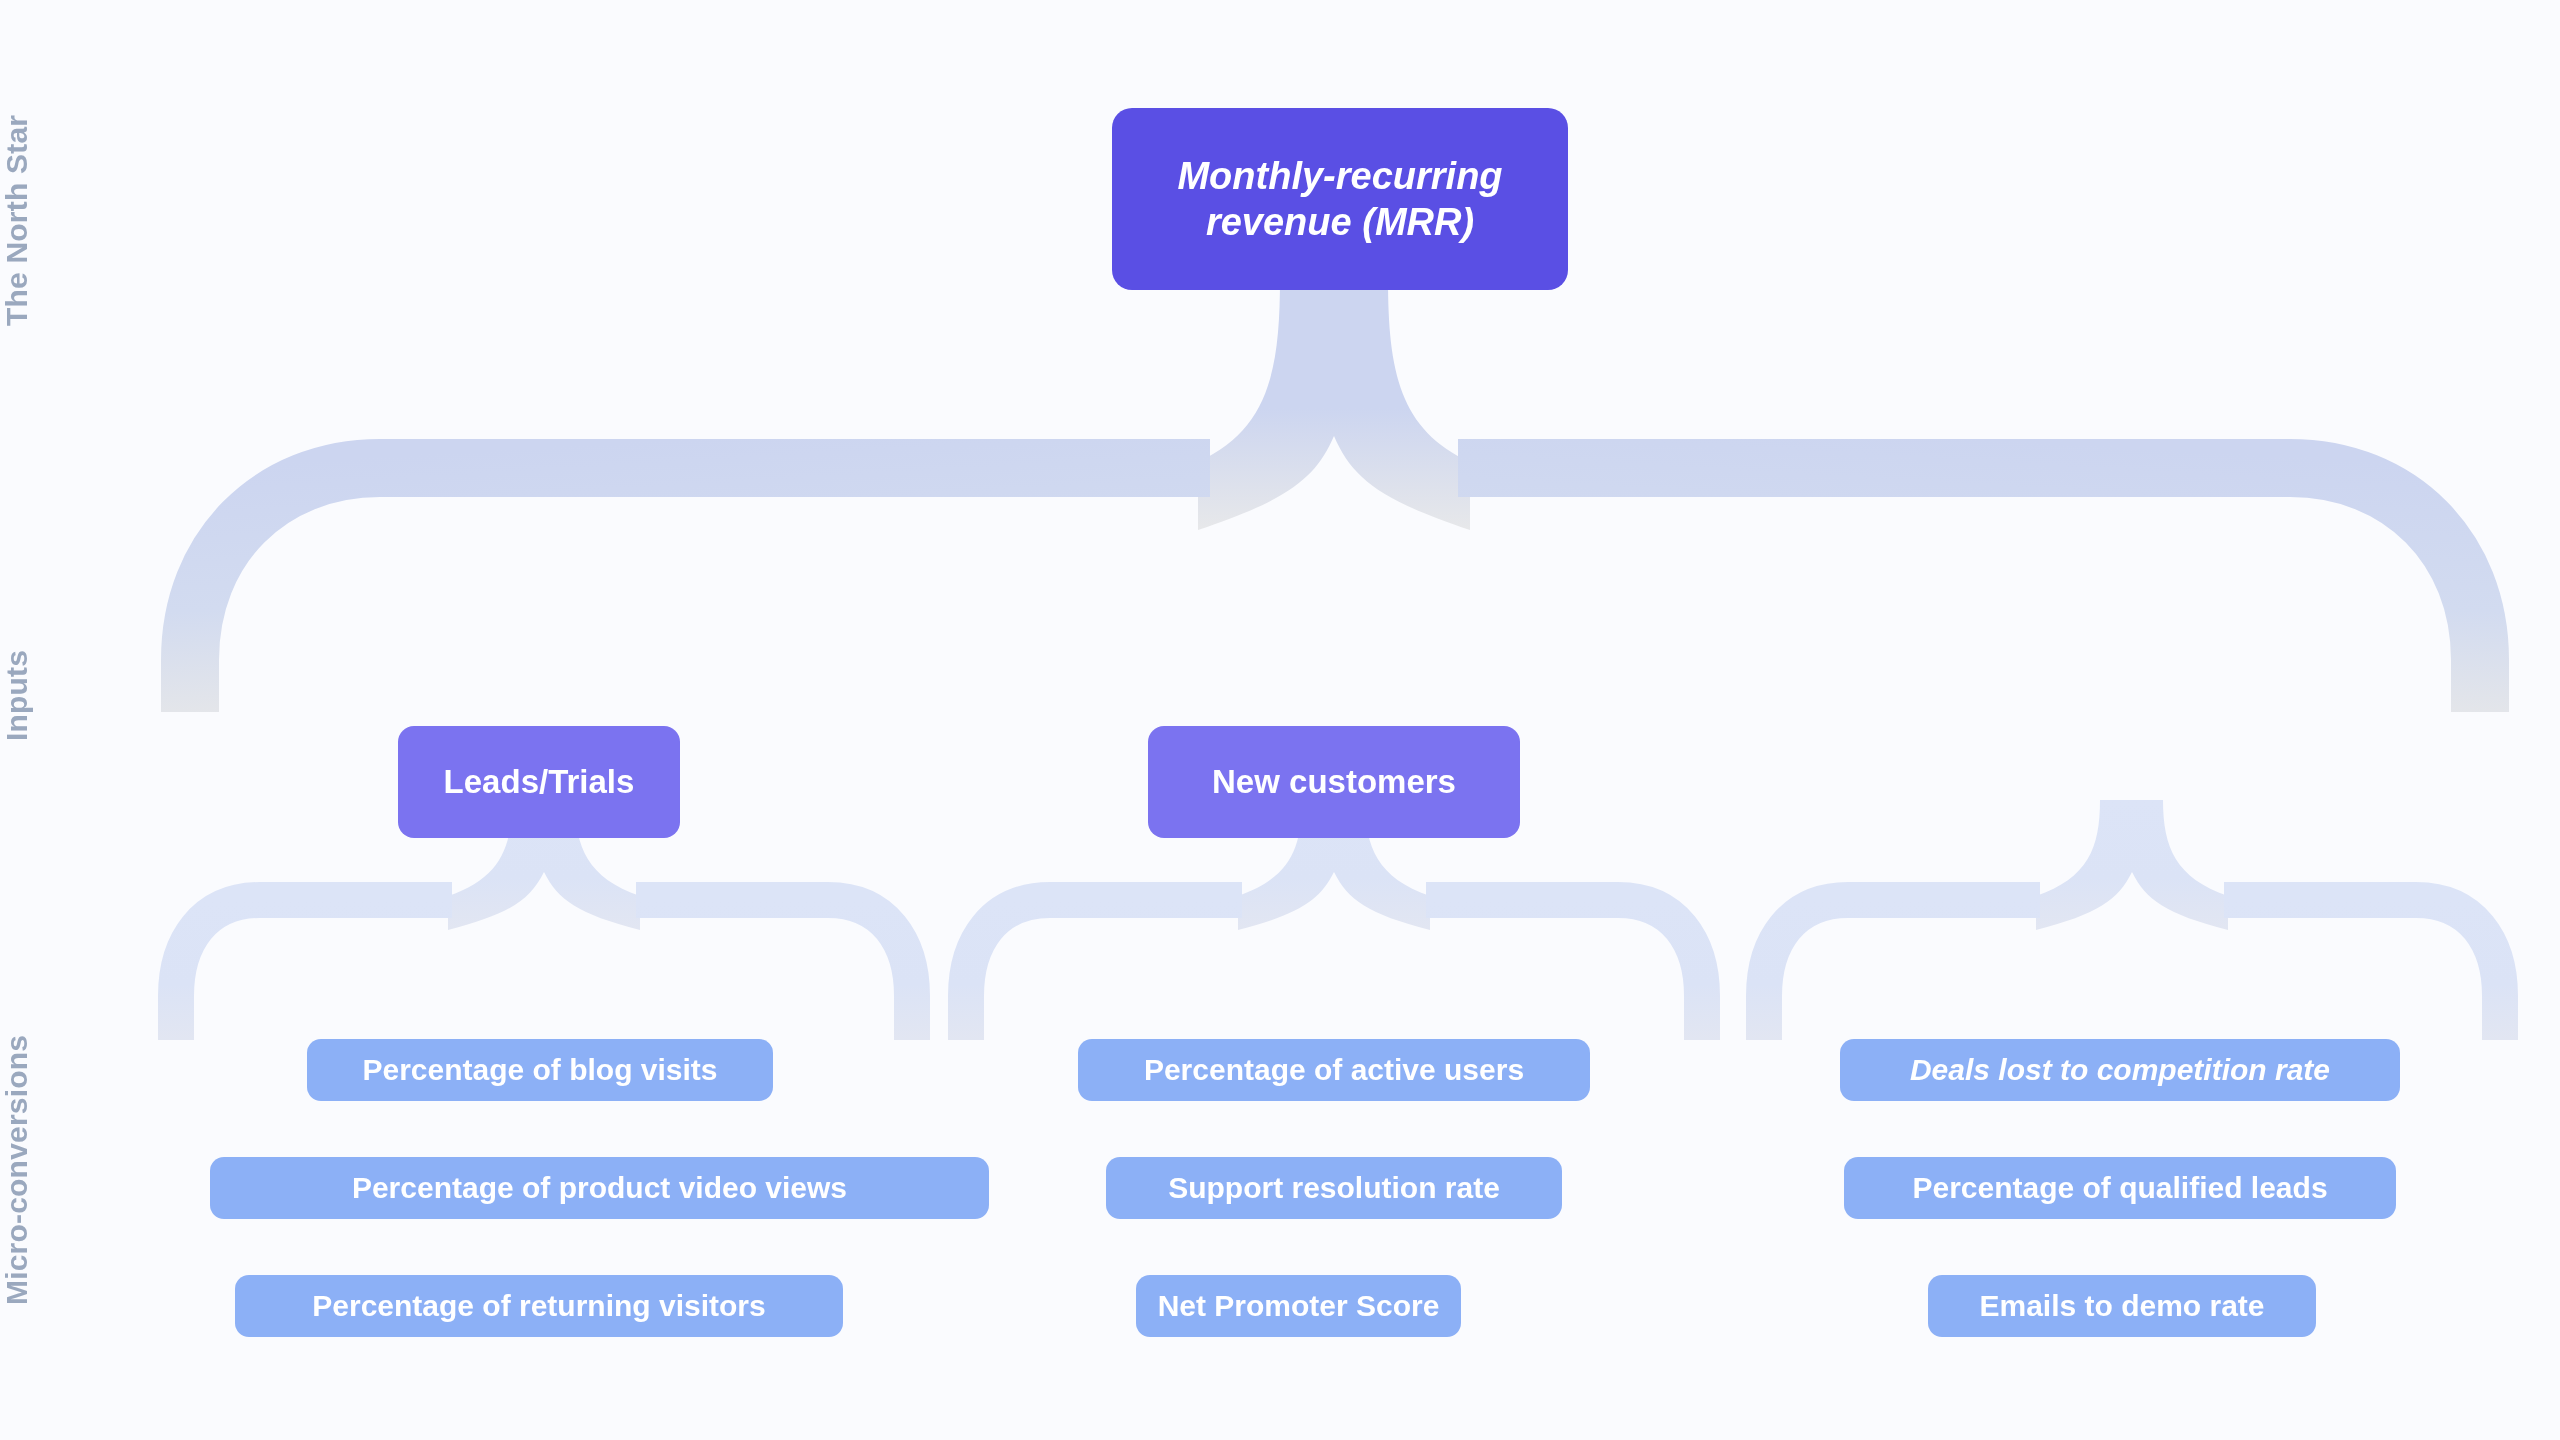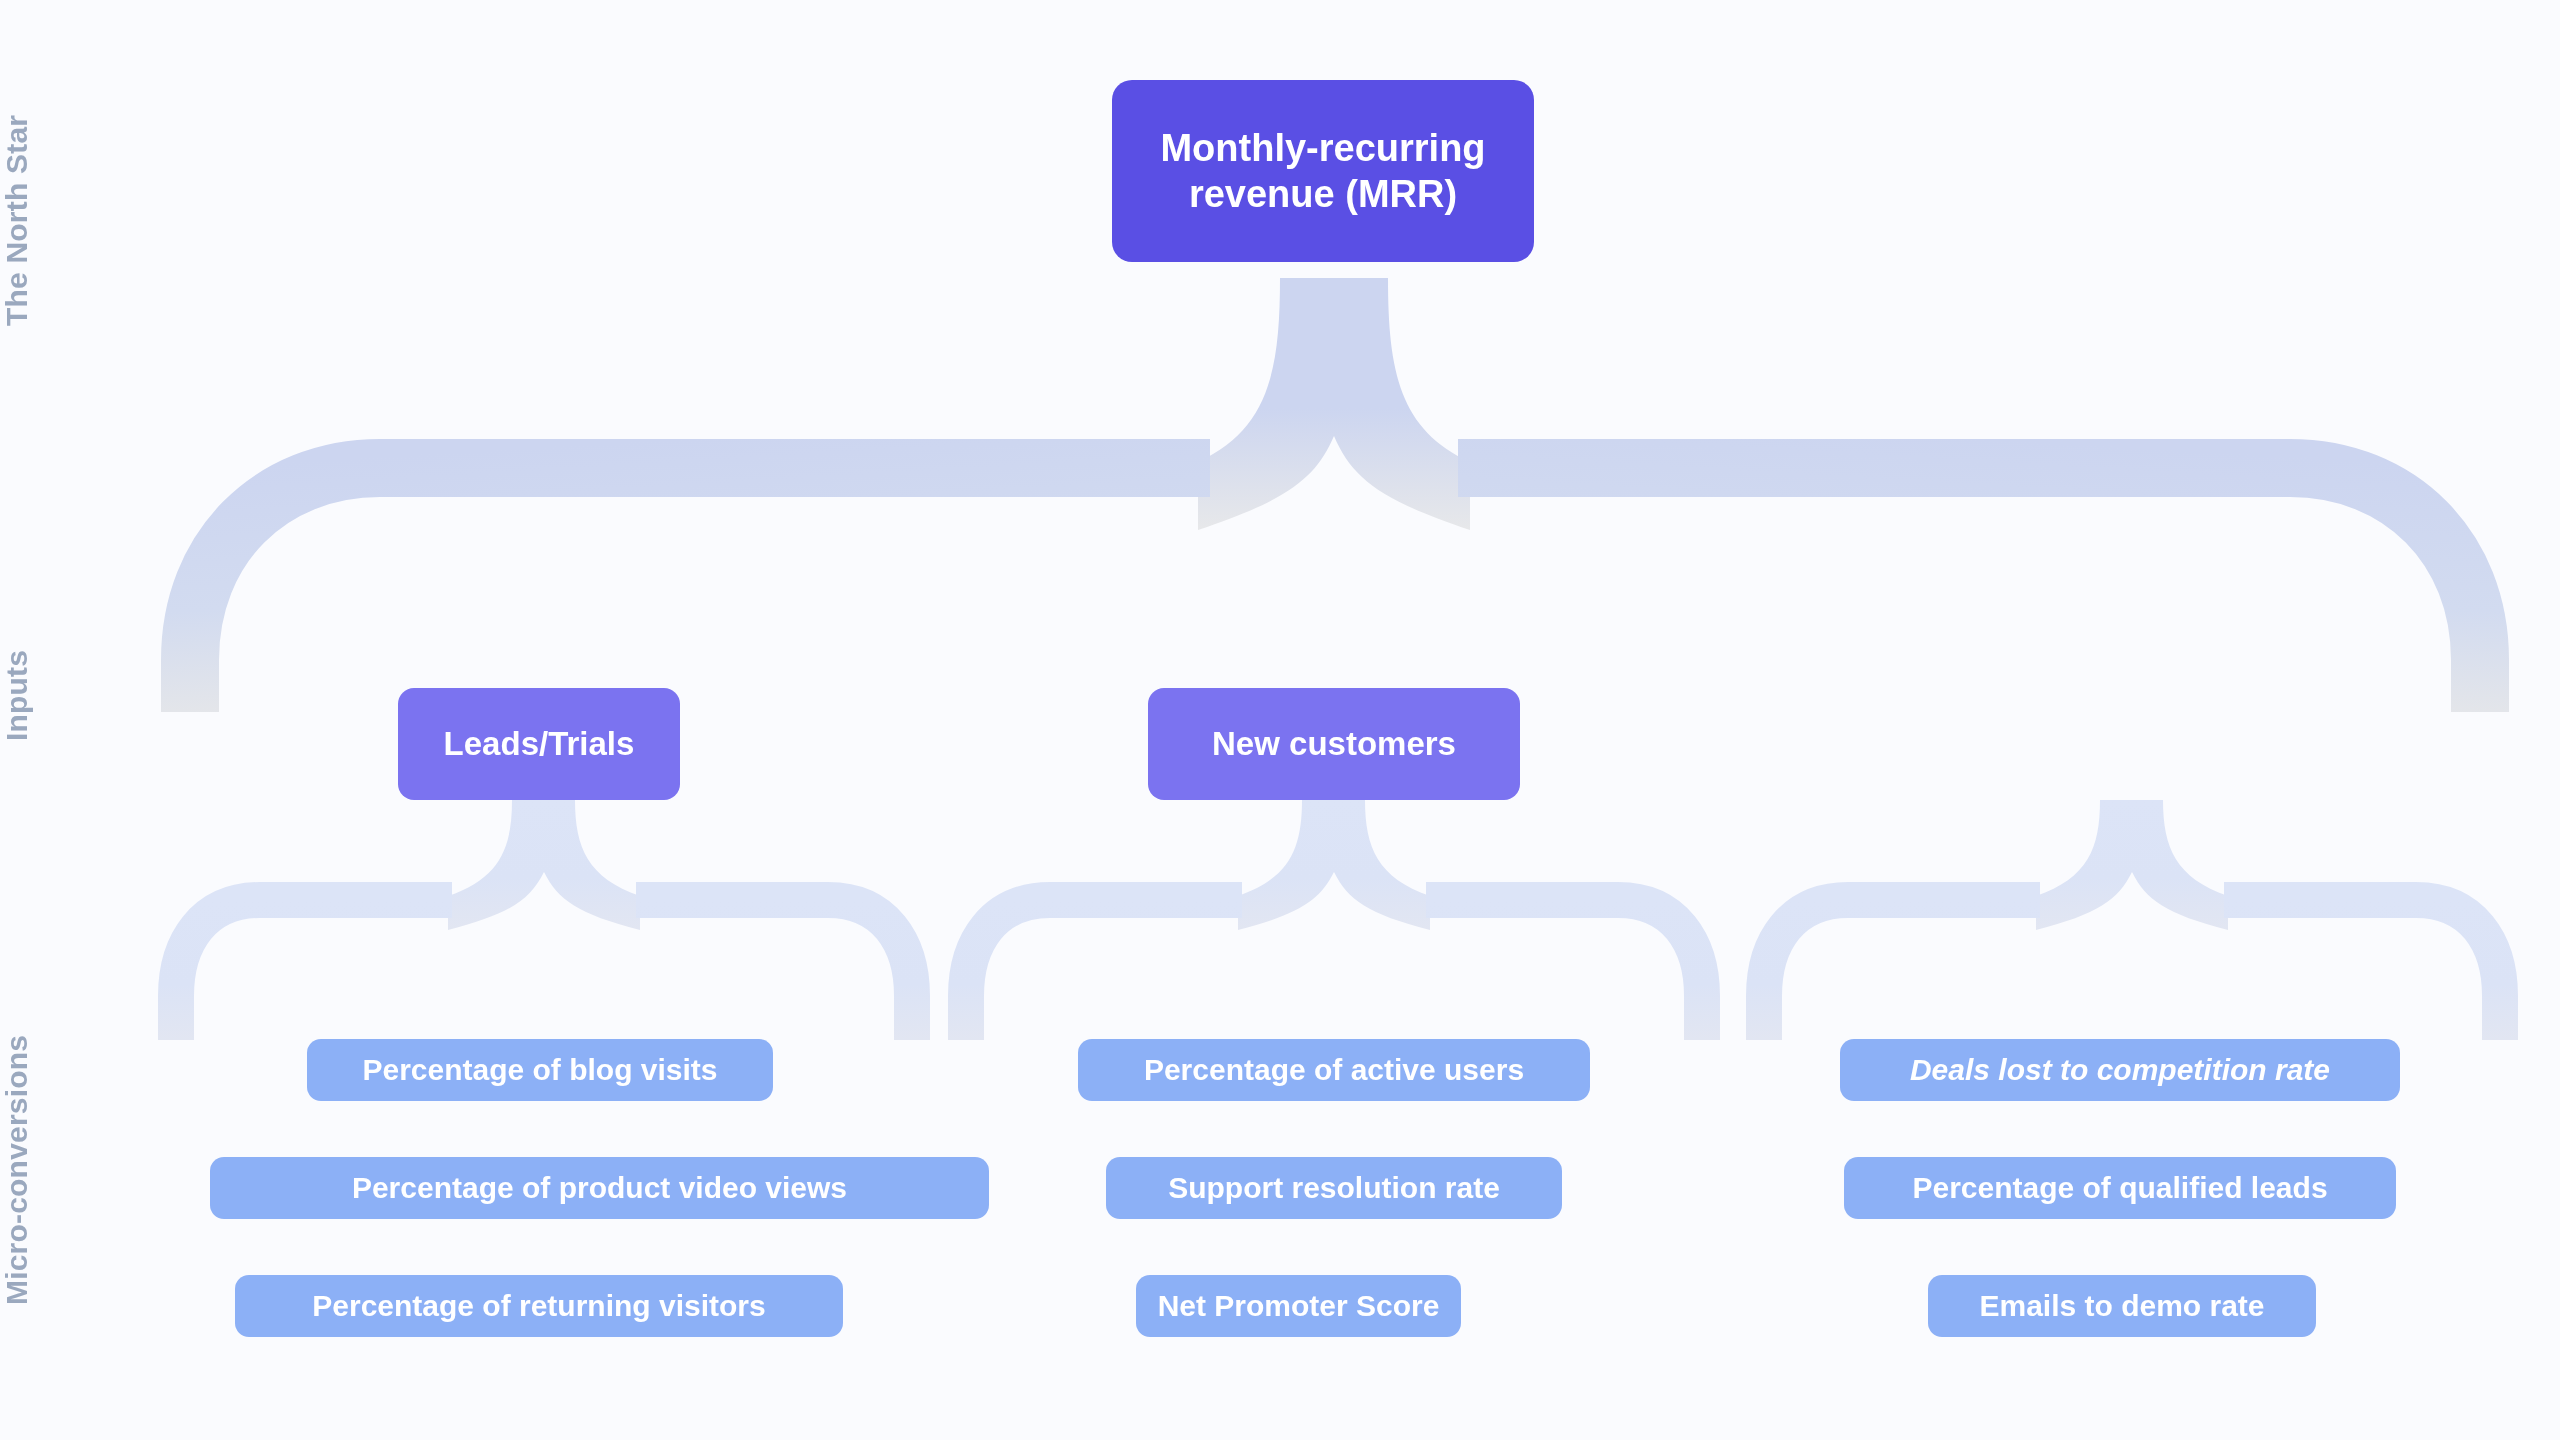--- a/index.html
+++ b/index.html
@@ -62,20 +62,21 @@
     border-radius: 20px;
     font-size: 38px;
     white-space: normal;
     padding: 0 26px;
   }
   .node-input {
     background: #7b73f0;
     border-radius: 16px;
     font-size: 33px;
     padding: 0 34px;
+    margin-top: 38px;
   }
   .node-micro {
     background: #8cb0f6;
     border-radius: 14px;
     font-size: 30px;
     padding: 0 26px;
     height: 62px;
   }
 </style>
 </head>
@@ -186,21 +187,21 @@
                L 1848 900
                C 1792 900, 1764 942, 1764 996
                L 1764 1040" fill="none" stroke="url(#gradBracket)" stroke-width="36"></path>
       <path d="M 2224 900
                L 2416 900
                C 2472 900, 2500 942, 2500 996
                L 2500 1040" fill="none" stroke="url(#gradBracket)" stroke-width="36"></path>
     </g>
   </svg>
 
-  <div class="node node-root" style="left:1112px; top:80px; width:422px; height:182px;">
+  <div class="node node-root" style="left:1112px; top:108px; width:456px; height:182px;font-style:italic;">
     <span><span>Monthly-recurring</span><br><span>revenue (MRR)</span></span>
   </div>
 
   <div class="node node-input" style="left:398px; top:688px; width:282px; height:112px;">Leads/Trials</div>
 
   <div class="node node-input" style="left:1148px; top:688px; width:372px; height:112px;">New customers</div>
 
 
   <div class="node node-micro" style="left:307px; top:1039px; width:466px;">Percentage of blog visits</div>
   <div class="node node-micro" style="left:210px; top:1157px; width:779px;">Percentage of product video views</div>

